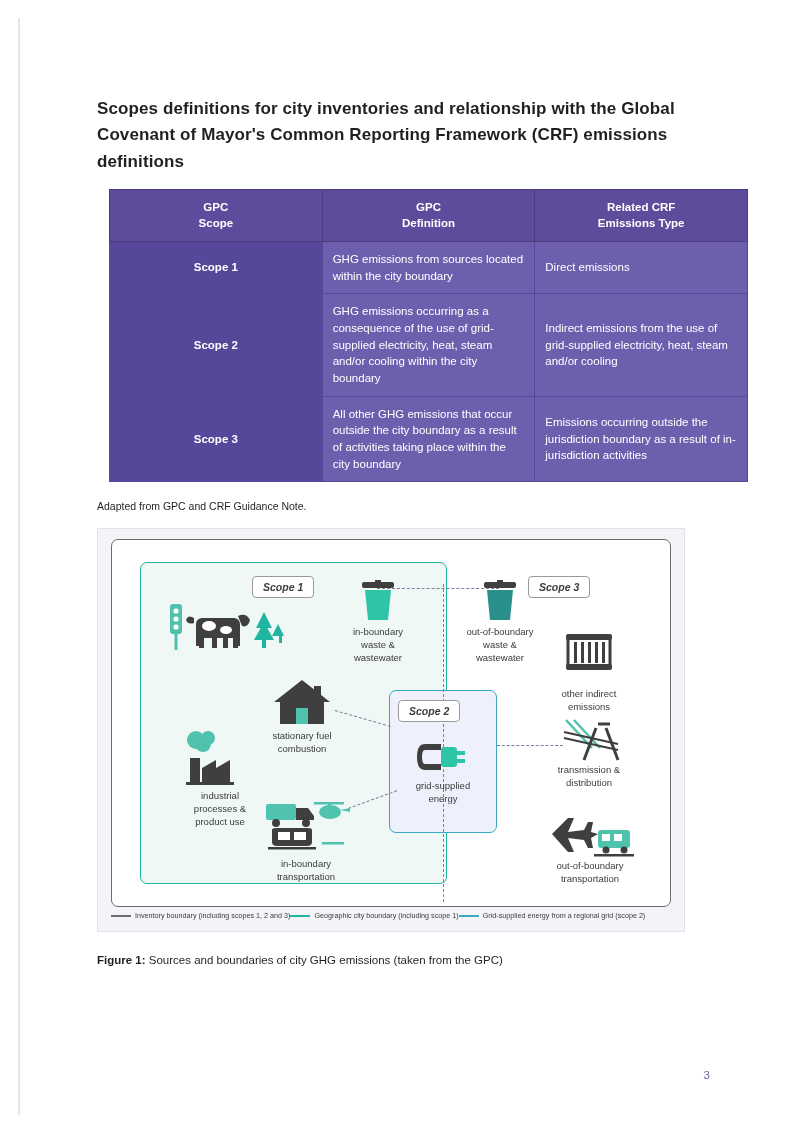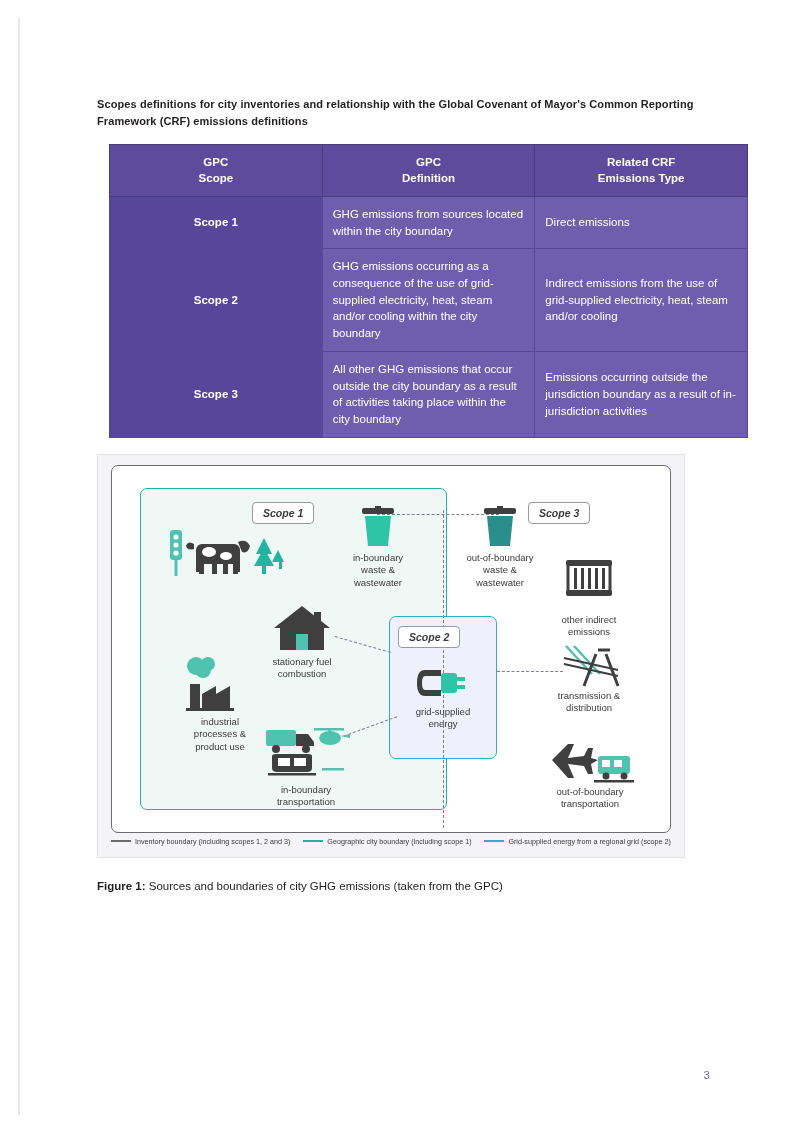--- a/index.html
+++ b/index.html
@@ -31,21 +31,21 @@
   }
   .content {
     position: absolute;
     left: 97px;
     top: 96px;
     width: 610px;
   }
 
   
   .doc-heading {
-    font-size: 11px;
+    font-size: 17px;
     font-weight: bold;
     color: #231f20;
     line-height: 1.55;
     margin: 0 0 14px 0;
     letter-spacing: 0.1px;
   }
 
   
   table.scopes {
     border-collapse: collapse;
@@ -172,21 +172,21 @@
     transform-origin: 0 0;
   }
 
   
   .legend {
     position: absolute;
     left: 13px;
     top: 382px;
     width: 560px;
     display: flex;
-    justify-content: space-between;
+    justify-content: flex-start;
     align-items: center;
     font-size: 7.2px;
     color: #3b3b3b;
   }
   .legend-item { display: flex; align-items: center; gap: 4px; }
   .legend-swatch { display: inline-block; width: 20px; height: 2px; }
 
   .figure-caption {
     font-size: 11.5px;
     color: #231f20;
@@ -241,20 +241,21 @@
           <td class="crf-cell">Indirect emissions from the use of grid-supplied electricity, heat, steam and/or cooling</td>
         </tr>
         <tr>
           <td class="scope-label">Scope 3</td>
           <td class="def-cell">All other GHG emissions that occur outside the city boundary as a result of activities taking place within the city boundary</td>
           <td class="crf-cell">Emissions occurring outside the jurisdiction boundary as a result of in-jurisdiction activities</td>
         </tr>
       </tbody>
     </table>
 
+    <p class="caption-note">Adapted from GPC and CRF Guidance Note.</p>
 
     <div class="figure-wrap">
       <div class="fig-inner">
 
         <div class="city-boundary"></div>
         <div class="scope2-box"></div>
 
         <div class="dashed-v" style="left:331px; top:44px; height:318px;"></div>
         <div class="dashed-h" style="left:265px; top:48px; width:122px;"></div>
         <div class="dashed-h" style="left:385px; top:205px; width:66px;"></div>

